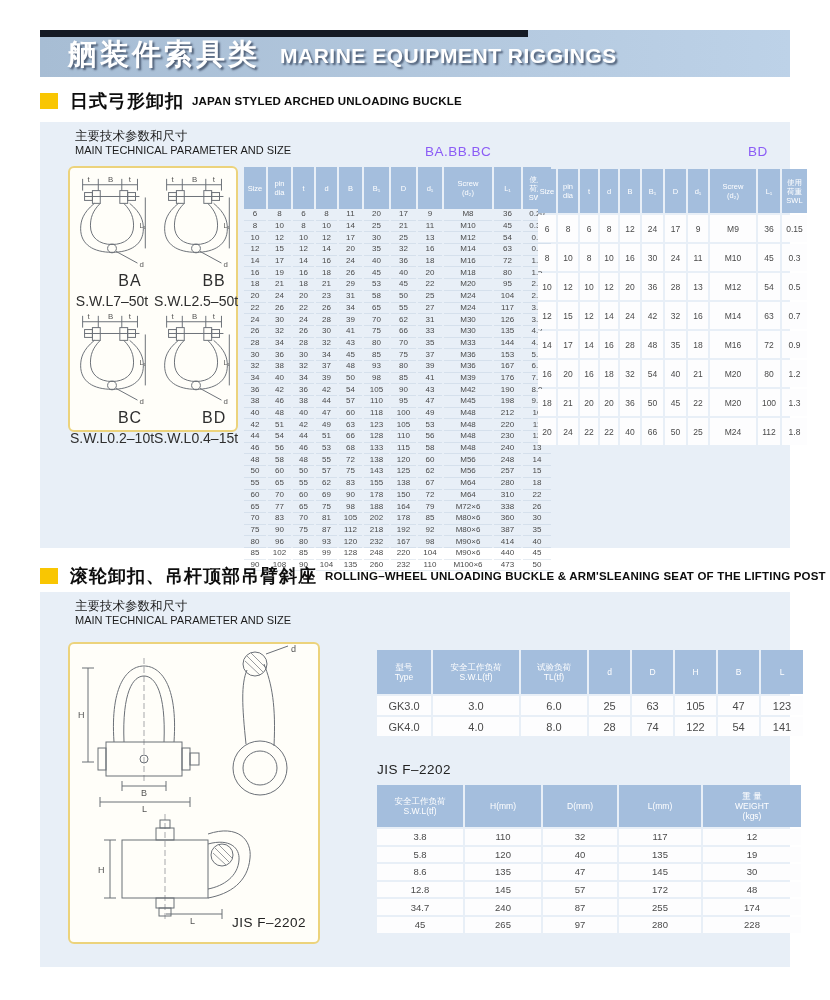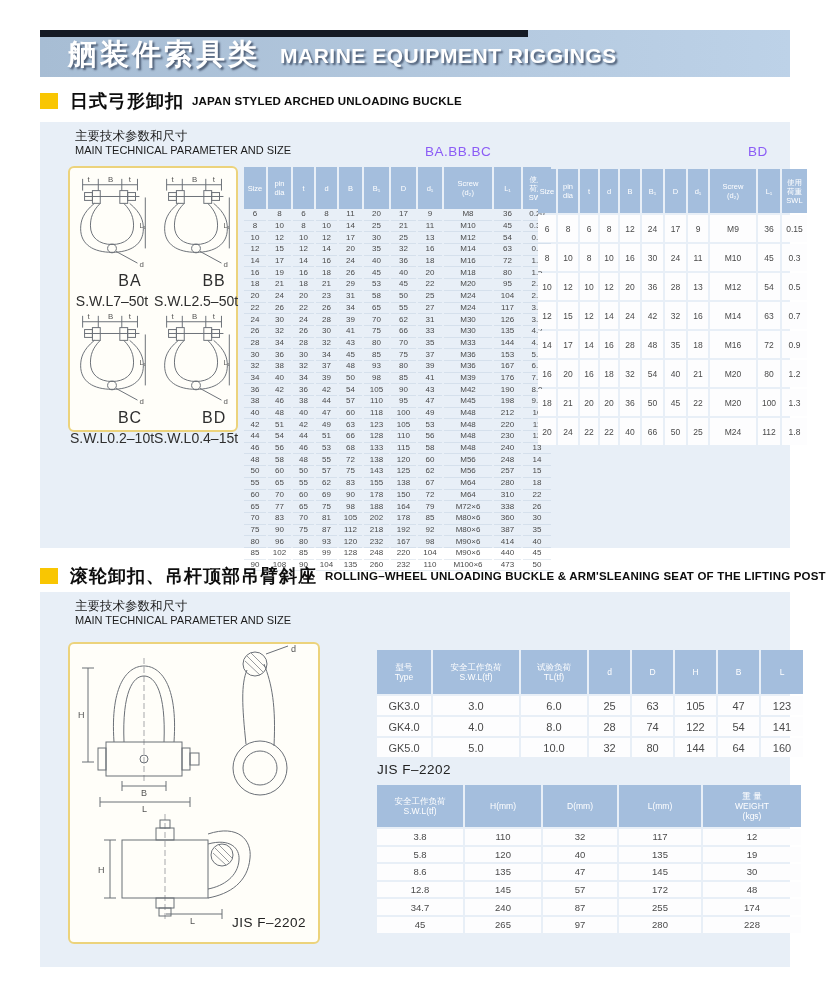--- a/index.html
+++ b/index.html
@@ -855,30 +855,20 @@
           <tr>
             <td>GK4.0</td>
             <td>4.0</td>
             <td>8.0</td>
             <td>28</td>
             <td>74</td>
             <td>122</td>
             <td>54</td>
             <td>141</td>
           </tr>
-          <tr>
-            <td>GK5.0</td>
-            <td>5.0</td>
-            <td>10.0</td>
-            <td>32</td>
-            <td>80</td>
-            <td>144</td>
-            <td>64</td>
-            <td>160</td>
-          </tr>
         </tbody>
     </table>
 
     <div class="jis-label">JIS F–2202</div>
 
     <table class="t4">
       <thead>
           <tr>
             <th>安全工作负荷
 S.W.L(tf)</th>

